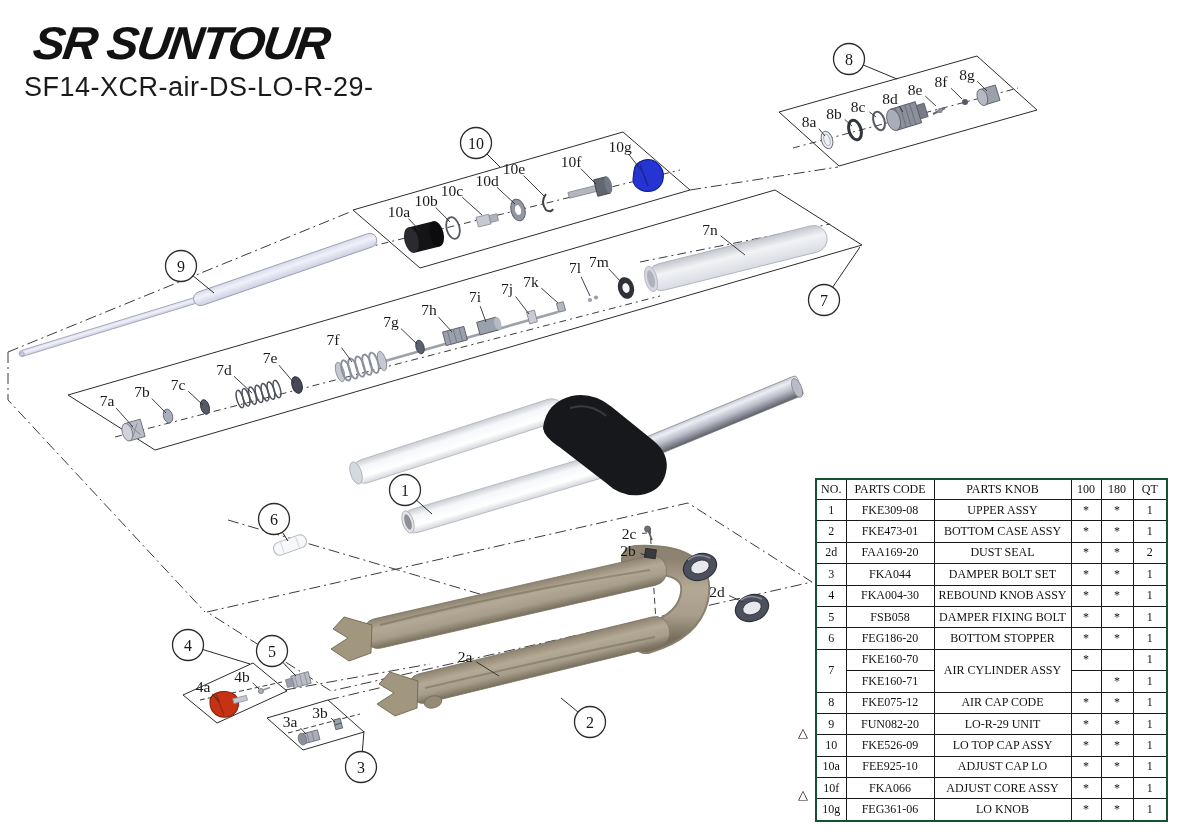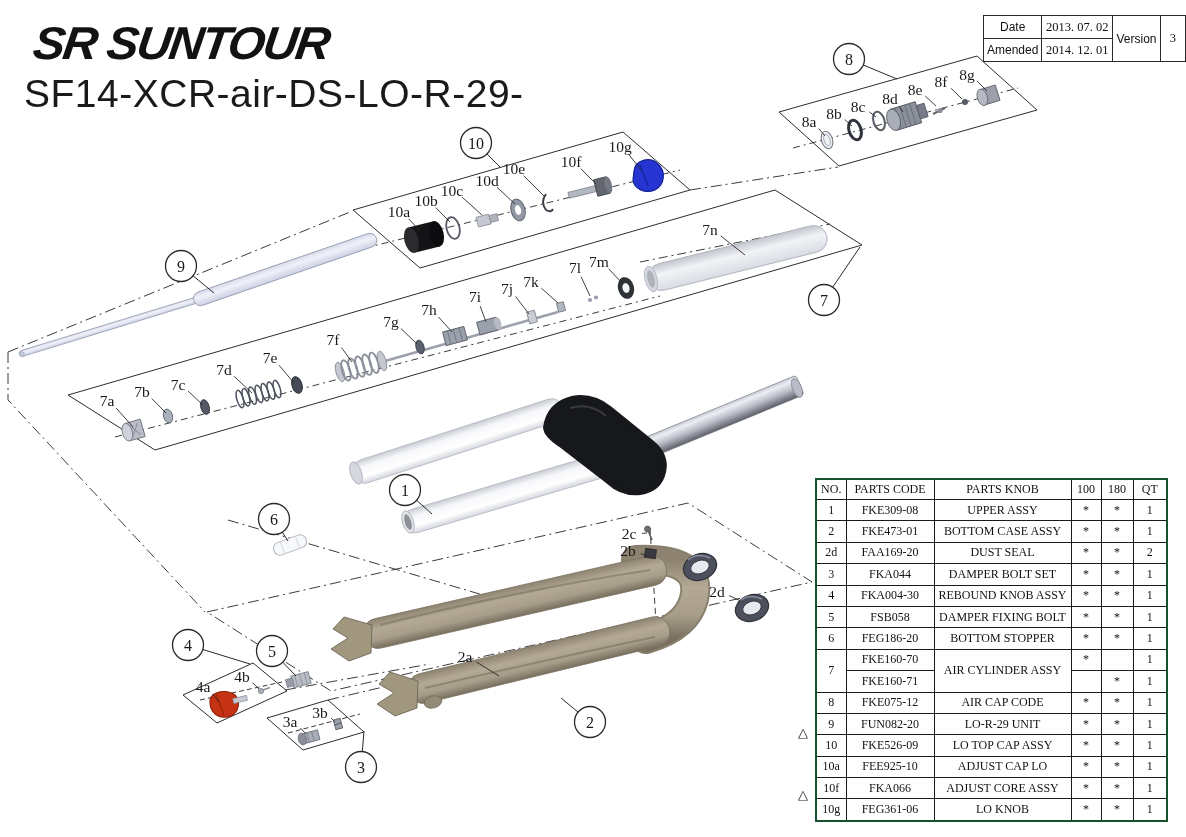--- a/index.html
+++ b/index.html
@@ -3,21 +3,21 @@
 <meta charset="utf-8">
 <style>
   html,body{margin:0;padding:0;background:#fff;}
   .canvas{position:relative;width:1186px;height:837px;background:#ffffff;overflow:hidden;
           font-family:"Liberation Sans",sans-serif;color:#161616;}
   
   .logo{position:absolute;left:30px;top:16px;font-family:"Liberation Sans",sans-serif;
         font-weight:bold;font-style:italic;font-size:46px;letter-spacing:-2px;
         transform:skewX(-8deg) scaleX(1.04);transform-origin:left bottom;color:#121212;white-space:nowrap;}
   .model{position:absolute;left:24px;top:72px;font-family:"Liberation Sans",sans-serif;
-         font-size:39px;font-weight:400;color:#1a1a1a;letter-spacing:.5px;white-space:nowrap;}
+         font-size:27px;font-weight:400;color:#1a1a1a;letter-spacing:.5px;white-space:nowrap;}
   
   #info-table{position:absolute;left:983px;top:15px;border-collapse:collapse;
               font:12px "Liberation Sans",sans-serif;color:#111;}
   #info-table td{border:1px solid #2a2a2a;text-align:center;padding:0 3px;height:22px;white-space:nowrap;}
   #info-table td.val{font-family:"Liberation Serif",serif;font-size:12.5px;}
   
   #parts-table{position:absolute;left:815px;top:478px;width:353px;border-collapse:collapse;
                table-layout:fixed;font:12px "Liberation Serif",serif;color:#111;
                border:2px solid #14532d;}
   #parts-table th,#parts-table td{border:1px solid #1a1a1a;text-align:center;padding:0 1px;
@@ -27,34 +27,20 @@
   svg text{font-family:"Liberation Serif",serif;fill:#191919;}
 </style>
 </head>
 <body>
 
 <div class="canvas">
 
   <div class="logo">SR SUNTOUR</div>
   <div class="model">SF14-XCR-air-DS-LO-R-29-</div>
 
-  <table id="info-table">
-    <tbody>
-        <tr>
-      <td style="width:49px">Date</td>
-      <td class="val" style="width:67px">2013. 07. 02</td>
-      <td rowspan="2" style="width:41px">Version</td>
-      <td rowspan="2" class="val" style="width:43px">3</td>
-    </tr>
-    <tr>
-      <td>Amended</td>
-      <td class="val">2014. 12. 01</td>
-    </tr>
-  </tbody>
-    </table>
 
   <svg width="1186" height="837" viewBox="0 0 1186 837" style="position:absolute;left:0;top:0;">
     <defs>
       <linearGradient id="gSilver" x1="0" y1="1" x2="0" y2="0">
         <stop offset="0" stop-color="#5d6069"></stop>
           <stop offset=".45" stop-color="#b9bcc6"></stop>
         <stop offset=".8" stop-color="#eceef4"></stop>
           <stop offset="1" stop-color="#c9ccd6"></stop>
       </linearGradient>
       <linearGradient id="gWhiteTube" x1="0" y1="0" x2="0" y2="1">

